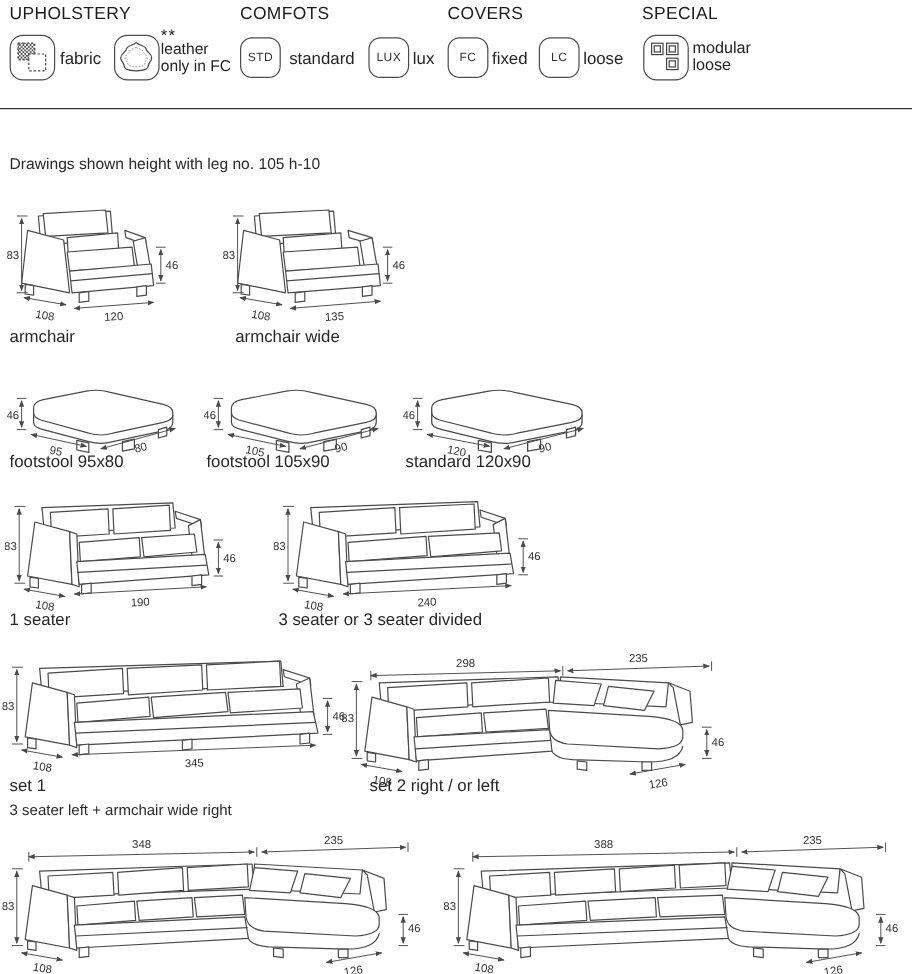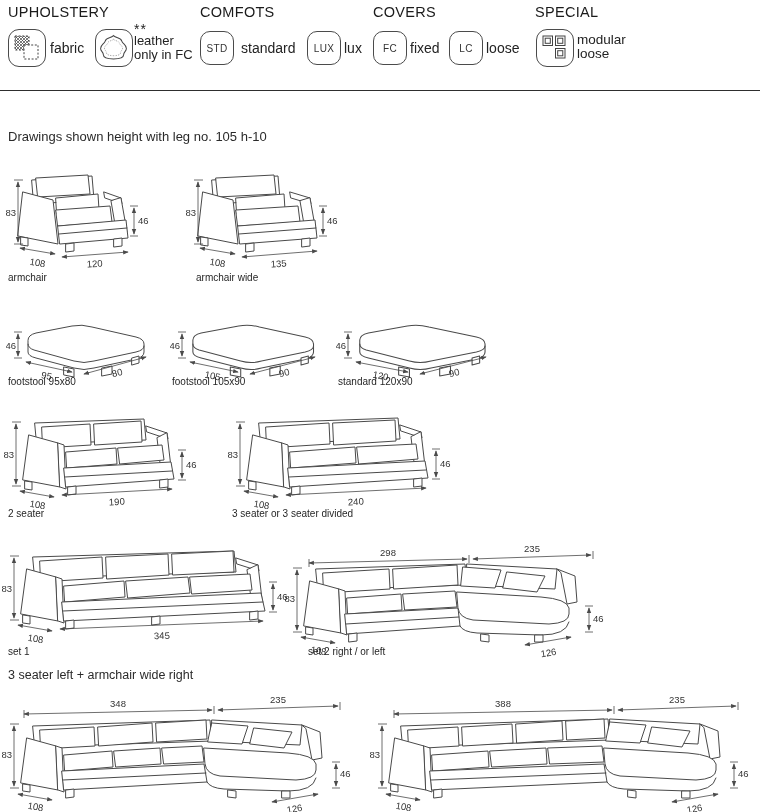--- a/index.html
+++ b/index.html
@@ -10,21 +10,21 @@
         border-radius:11px;box-sizing:border-box;background:#fff;}
   .badge{position:absolute;top:31px;width:34px;height:34px;border:1.3px solid #4b4b4b;
          border-radius:10px;display:flex;align-items:center;justify-content:center;
          font-size:10px;font-weight:400;letter-spacing:.4px;color:#333;box-sizing:border-box;background:#fff;}
   .ilabel{position:absolute;font-size:14px;color:#232323;white-space:nowrap;}
   .ltxt{position:absolute;font-size:13px;line-height:13.5px;color:#232323;white-space:nowrap;}
   .ltxt .stars{font-size:14px;letter-spacing:1px;line-height:9px;display:block;}
   .sep{position:absolute;left:0;right:0;top:90px;border-top:1.3px solid #2e2e2e;}
   .note{position:absolute;left:8px;top:129px;font-size:13px;color:#2a2a2a;}
   .fig{position:absolute;}
-  .flabel{position:absolute;font-size:10px;color:#262626;white-space:nowrap;}
+  .flabel{position:absolute;font-size:14px;color:#262626;white-space:nowrap;}
   .fsub{position:absolute;font-size:12.5px;color:#2a2a2a;white-space:nowrap;}
   .art path{stroke:#4a4a4a;stroke-width:1;fill:#fff;stroke-linejoin:round;stroke-linecap:round;}
   .art path.nl{fill:none;}
   .dim{stroke:#4a4a4a;stroke-width:.8;fill:none;}
   .dimt{font-family:"Liberation Sans",sans-serif;font-size:9.5px;fill:#333;}
 </style>
 </head>
 <body>
 
 <div id="page">
@@ -251,21 +251,21 @@
         <path class="dim" d="M174 36 h8 M174 66 h8"></path>
         <line class="dim" x1="178" y1="38" x2="178" y2="64" marker-start="url(#ar)" marker-end="url(#ar)"></line>
         <text class="dimt" x="182" y="54">46</text>
         <line class="dim" x1="16" y1="77" x2="50" y2="83" marker-start="url(#ar)" marker-end="url(#ar)"></line>
         <text class="dimt" text-anchor="middle" x="33" y="94" transform="rotate(9 33 94)">108</text>
         <line class="dim" x1="58" y1="81" x2="168" y2="75" marker-start="url(#ar)" marker-end="url(#ar)"></line>
         <text class="dimt" text-anchor="middle" x="113" y="91" transform="rotate(-3 113 91)">190</text>
       </g>
     </svg>
   </div>
-  <div class="flabel" style="left:8px;top:508px">2 seater</div>
+  <div class="flabel" style="left:8px;top:508px">1 seater</div>
 
   <div class="fig" style="left:228px;top:414px">
     <svg width="240" height="116" viewBox="0 0 240 116">
       <g class="art">
         <path d="M31 9 L170 4 L172 25 L33 30 Z"></path>
         <path d="M38 13 L101 9 L102 30 L39 34 Z"></path>
         <path d="M105 9 L167 6 L168 27 L106 31 Z"></path>
         <path d="M25 21 L54 29 L56 73 L19 66 Z"></path>
         <path d="M21 67 L28 68 L28 76 L21 75 Z"></path>
         <path d="M54 29 L60 31 L62 75 L56 73 Z"></path>

